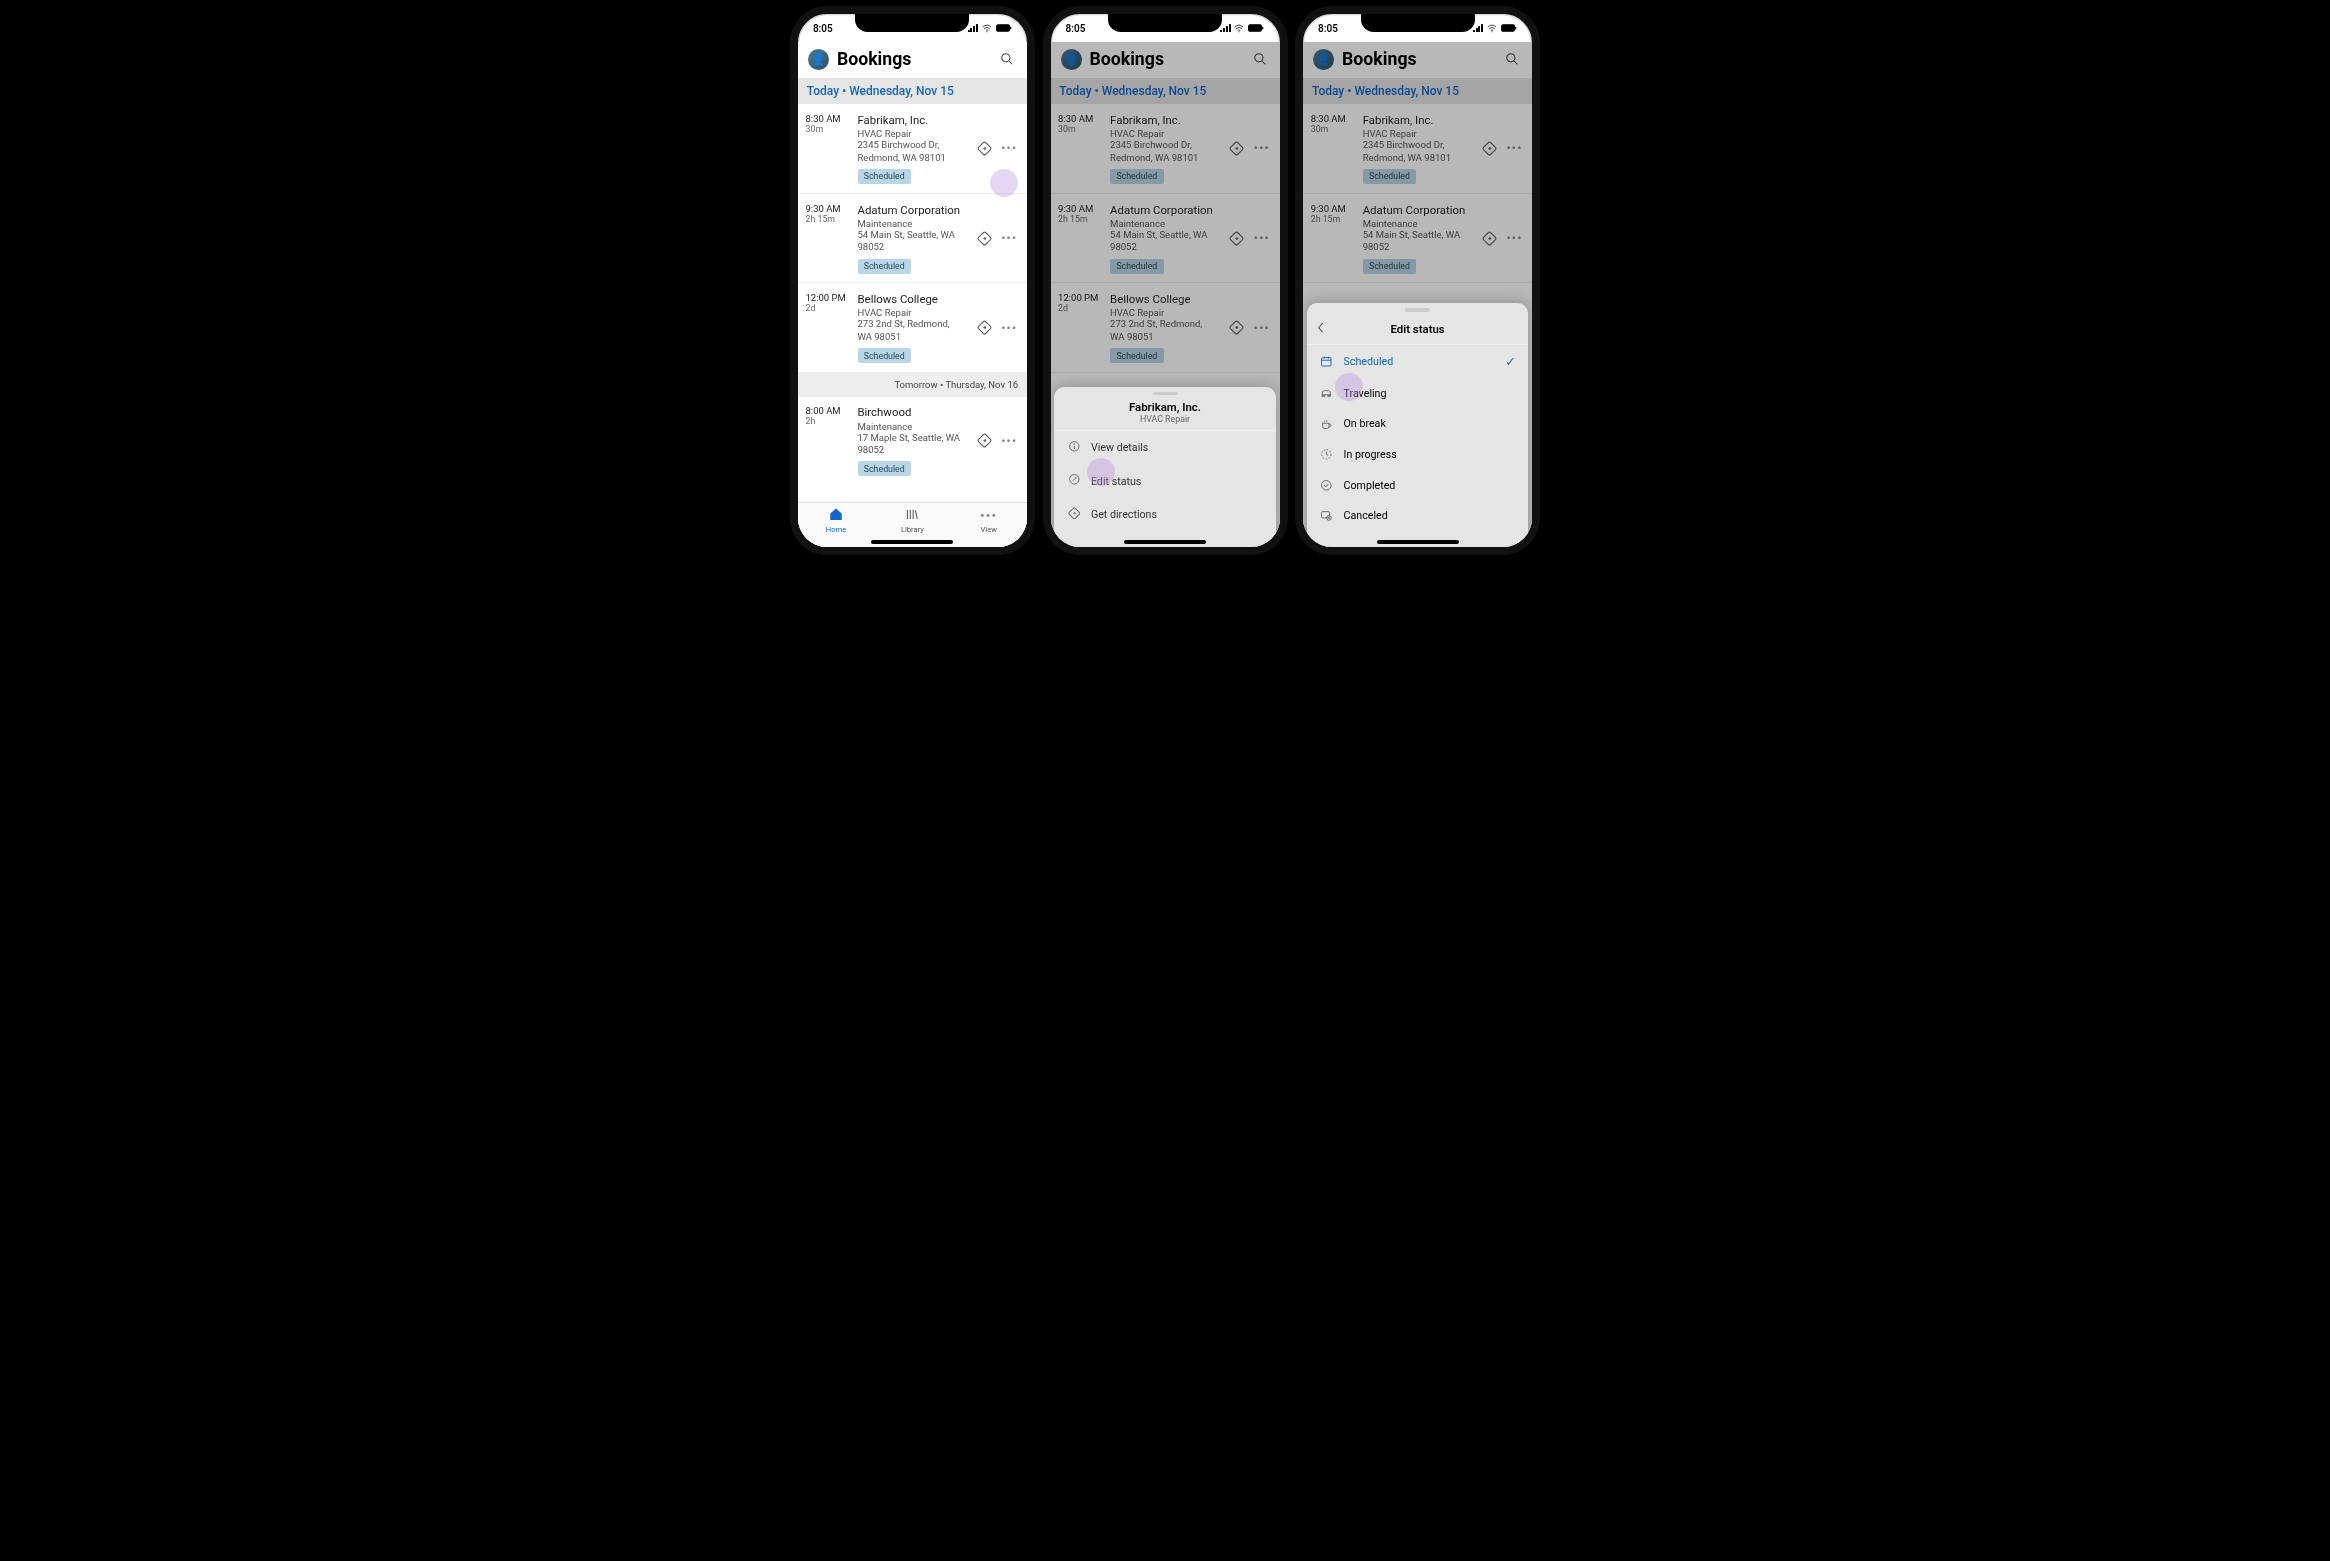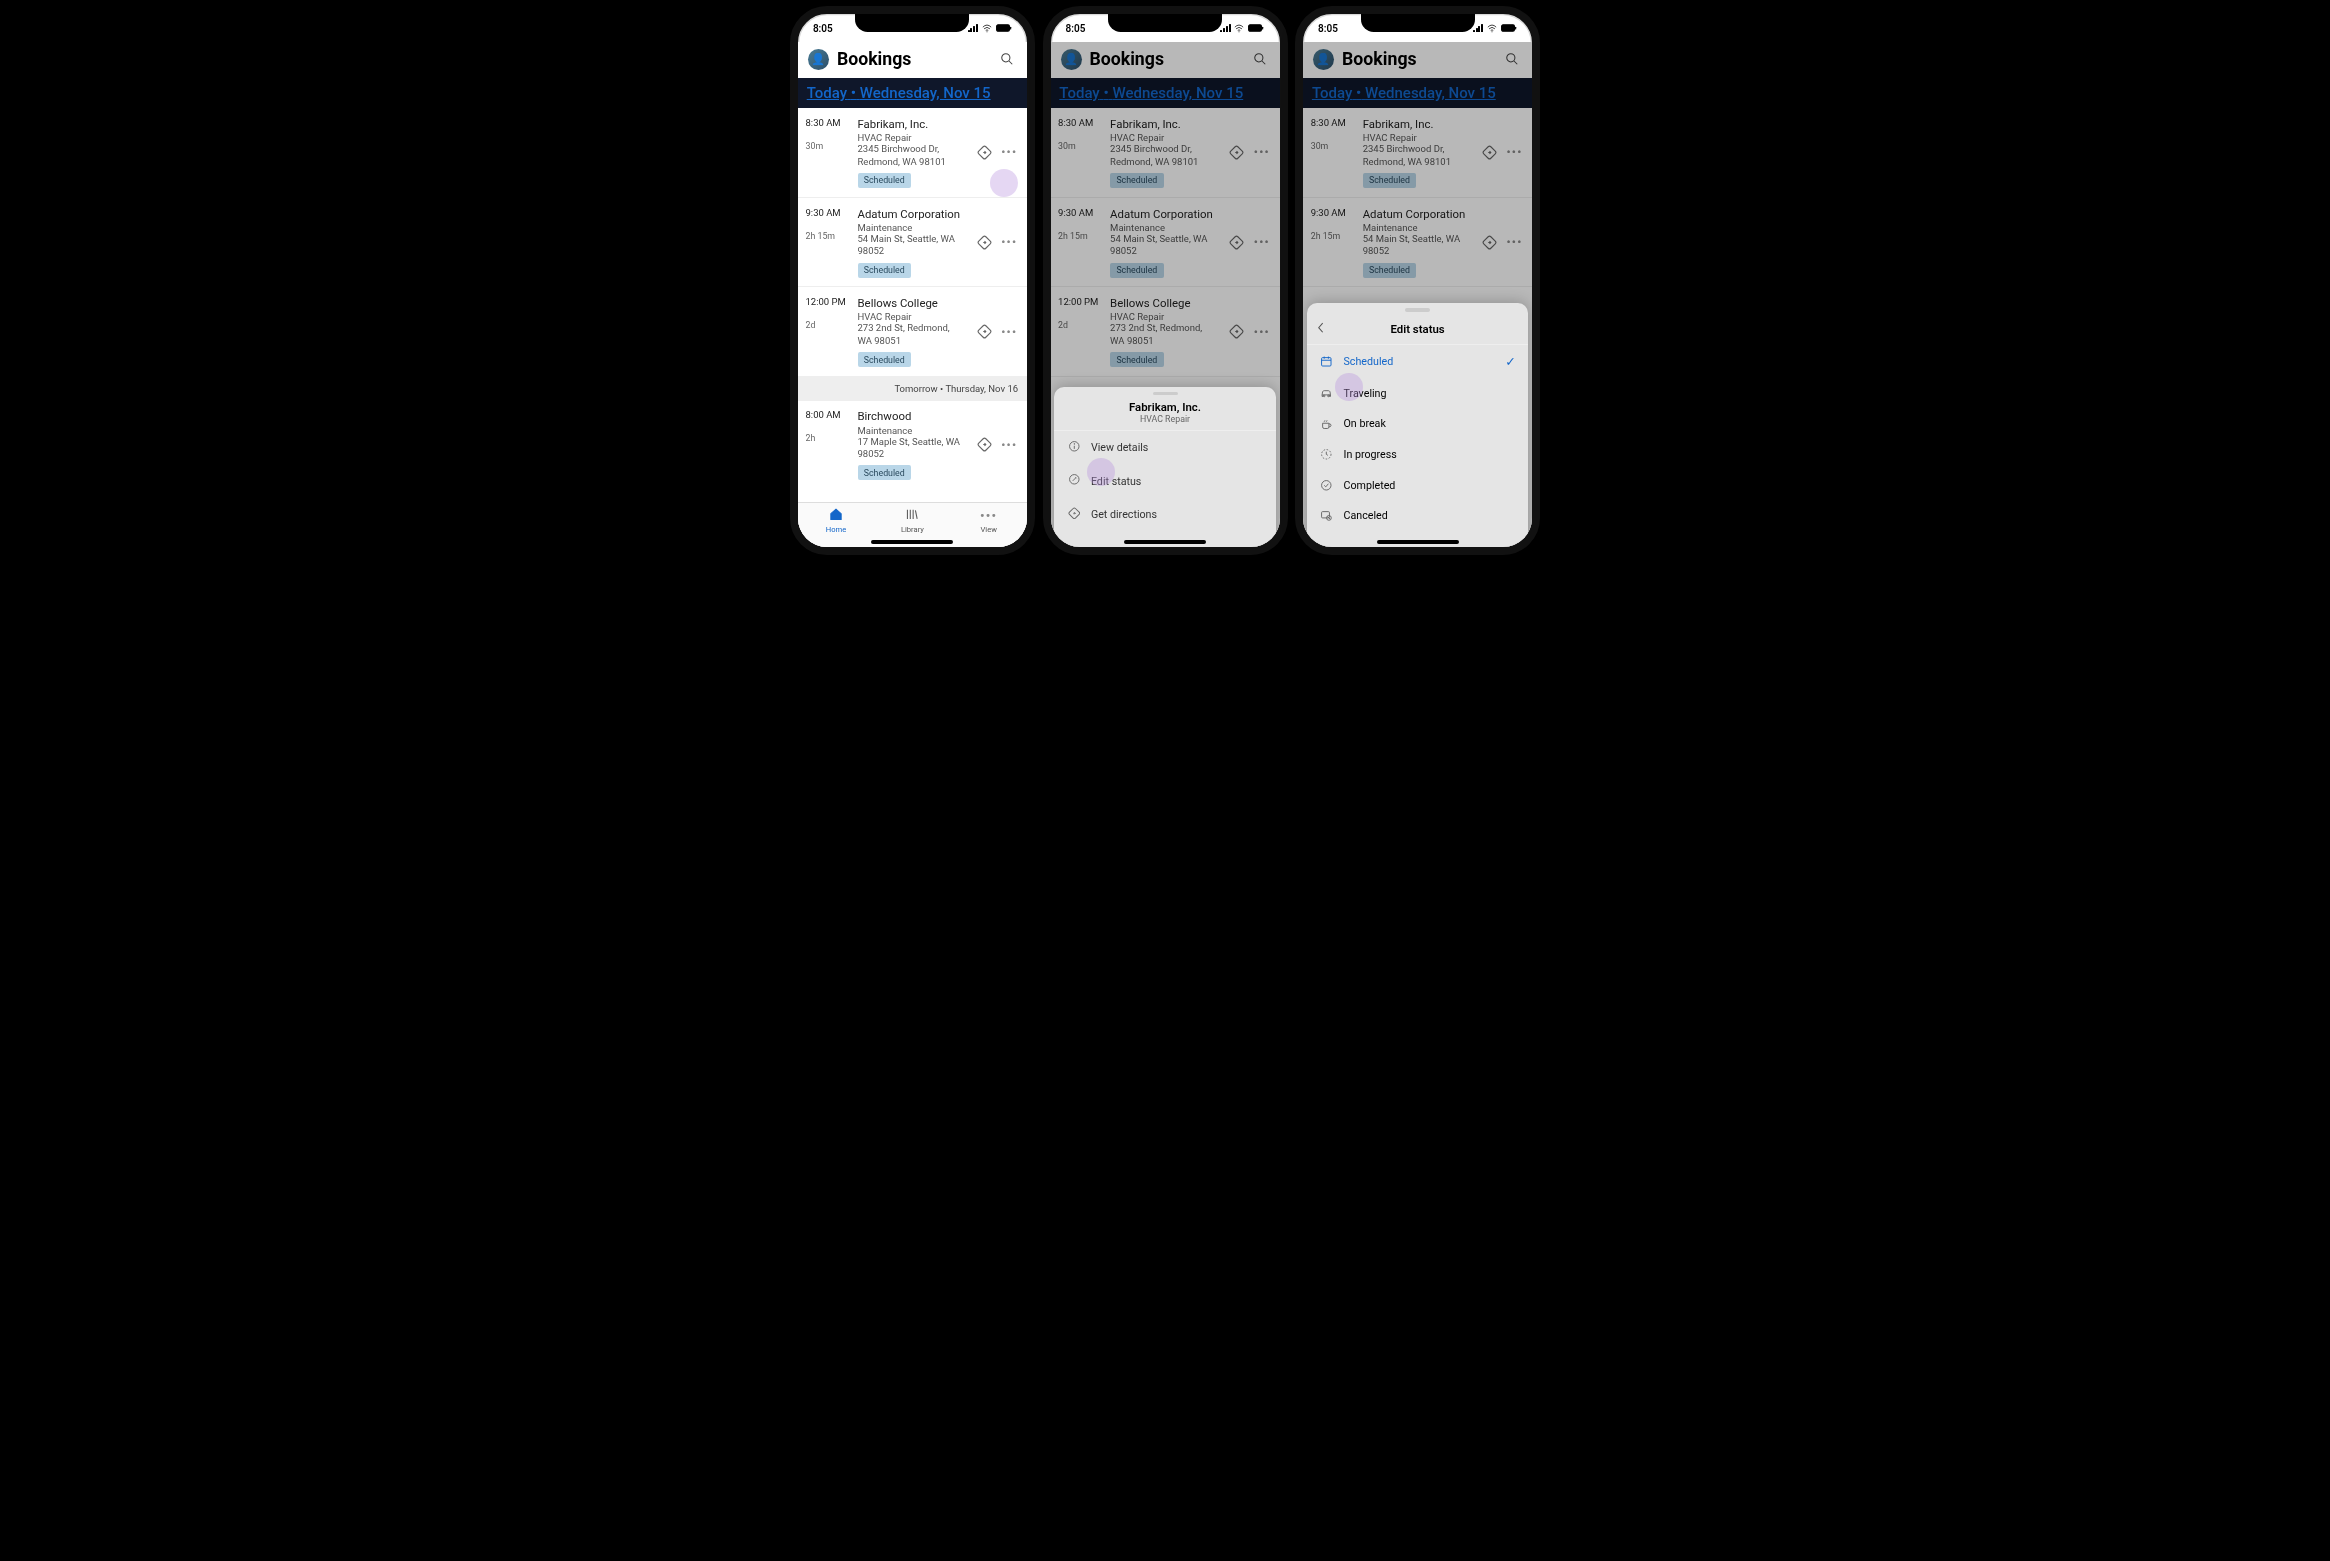--- a/index.html
+++ b/index.html
@@ -51,44 +51,43 @@
   .avatar {
     width: 21.4px; height: 21.4px;
     border-radius: 50%;
     background: linear-gradient(135deg,#4a7c95,#2c4f6a);
     display:flex; align-items:center; justify-content:center;
     font-size:11.4px;
   }
   .page-title { font-size: 17.7px; font-weight: 700; flex: 1; }
   .icon-btn { width:20px; height:20px; display:flex; align-items:center; justify-content:center; color:#444; }
   .date-strip {
-    background: #0f172a;
+    background: #e5e5e5;
     color: #1366c9;
-    font-size: 15px;
+    font-size: 12px;
     padding: 6.3px 8.8px;
     font-weight: 500;
-    text-decoration: underline;
   }
   .section-strip {
     background: #eeeeee;
     color: #444;
     font-size: 9.5px;
     padding: 6.3px 8.8px;
     text-align: right;
   }
   .booking {
     display: flex;
     padding: 8.8px 7.6px;
     border-bottom: 0.6px solid #eee;
     gap: 3px;
     position: relative;
   }
   .time-col { width: 49px; flex-shrink: 0; }
   .time-col .time { font-size: 9.5px; color:#222; }
-  .time-col .dur { font-size: 8.8px; color: #666; margin-top:13px;}
+  .time-col .dur { font-size: 8.8px; color: #666; margin-top:0;}
   .detail-col { flex: 1; }
   .detail-col .cust { font-size: 11.4px; color:#222; margin-bottom:1.3px;}
   .detail-col .svc { font-size: 9.5px; color:#555; }
   .detail-col .addr { font-size: 9.5px; color:#555; line-height:1.3;}
   .status-pill {
     display: inline-block;
     background: #b9d6e8;
     color: #2a4a5e;
     font-size: 8.8px;
     padding: 2.5px 6.3px;

